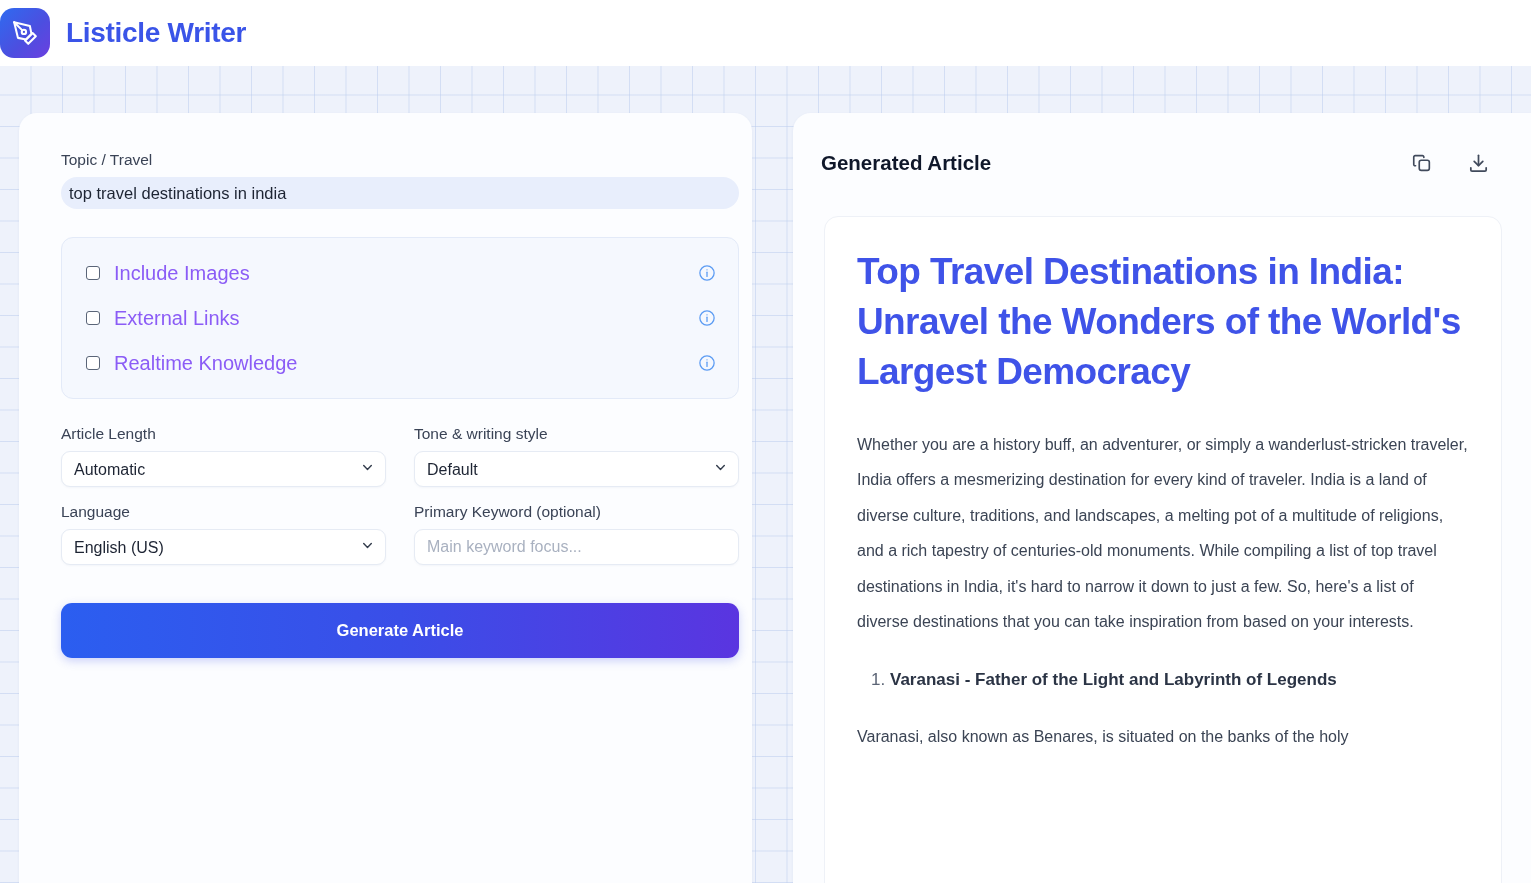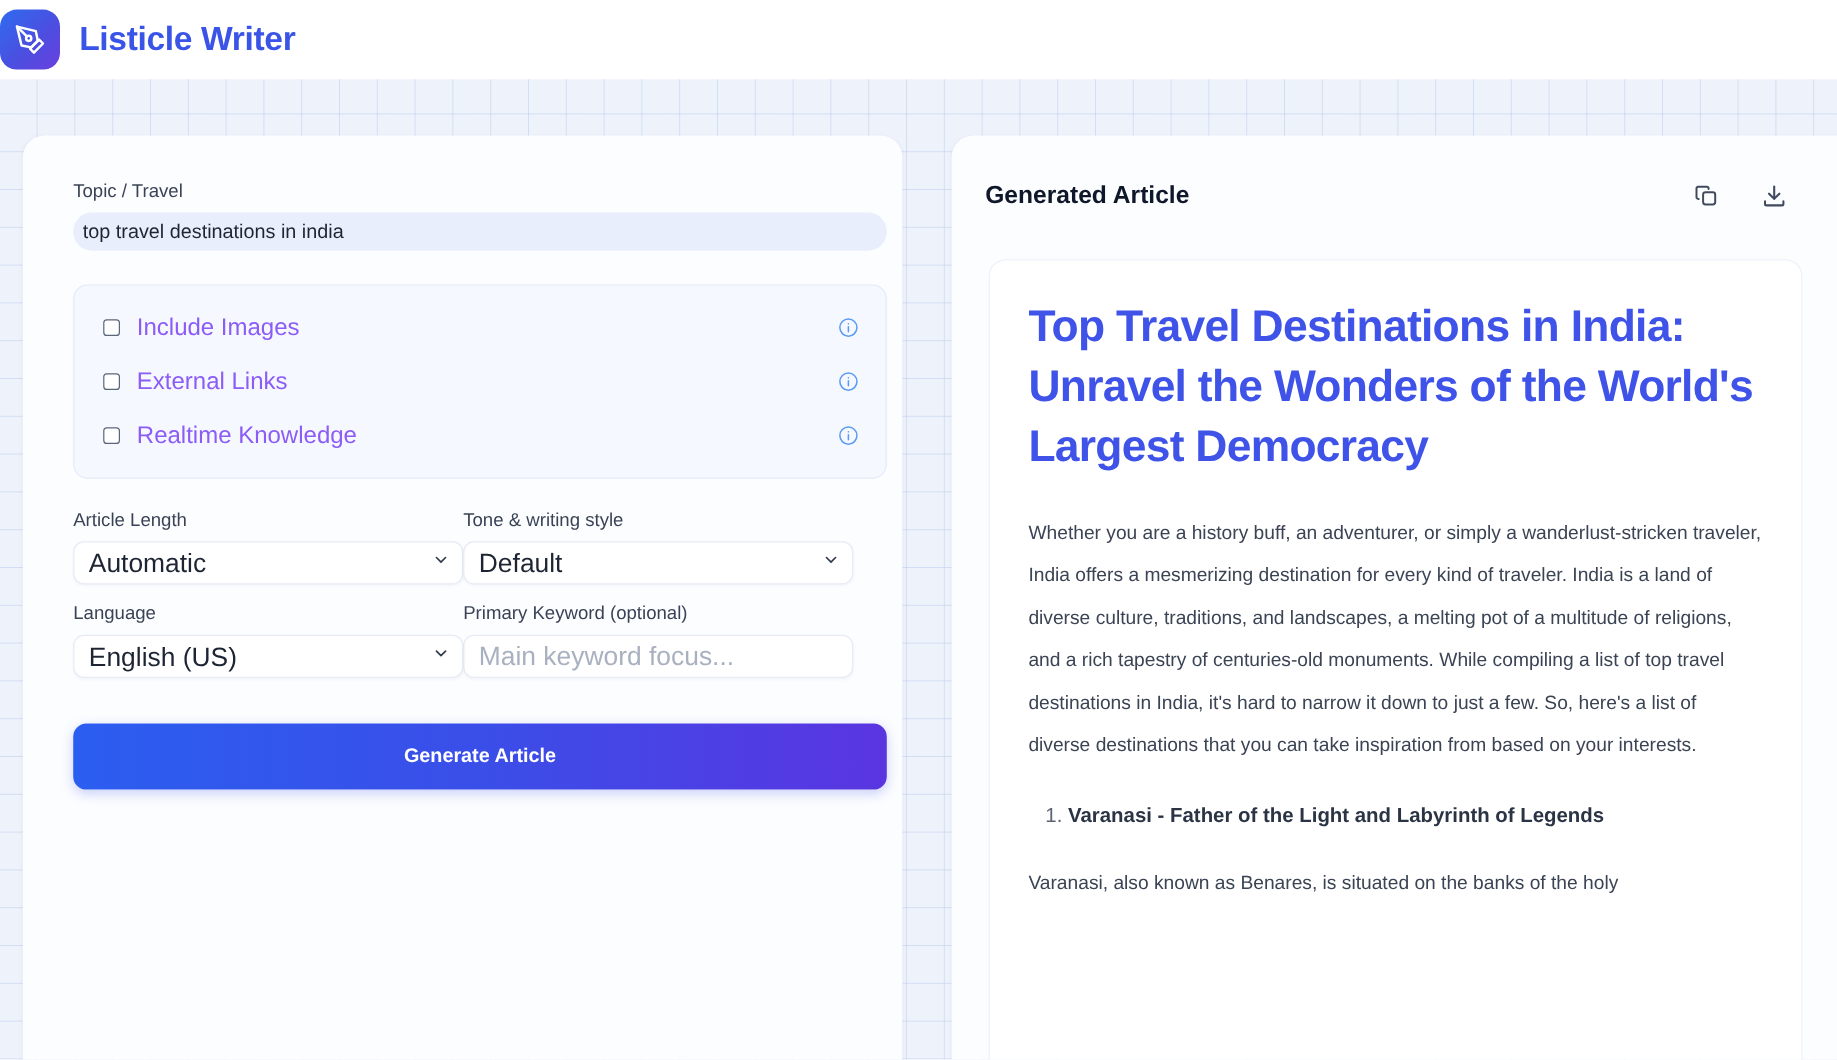--- a/index.html
+++ b/index.html
@@ -145,34 +145,35 @@
     cursor: pointer;
   }
 
   
   #selects {
     margin-top: 26px;
     width: 678px;
   }
   .sel-row {
     display: flex;
+    gap: 28px;
     margin-bottom: 16px;
   }
   .sel-col { width: 325px; }
 
   .styled-select,
   .styled-text {
     width: 325px;
     height: 36px;
     background: #ffffff;
     border: 1px solid #e6ebf4;
     border-radius: 9px;
     padding: 0 12px;
     font-family: "Liberation Sans", sans-serif;
-    font-size: 22px;
+    font-size: 16px;
     color: #1d2433;
     outline: none;
     appearance: none;
     -webkit-appearance: none;
     box-shadow: 0 1px 2px rgba(70,90,140,.05);
   }
   .sel-wrap { position: relative; width: 325px; }
   .sel-wrap .chev {
     position: absolute;
     right: 12px; top: 50%;

